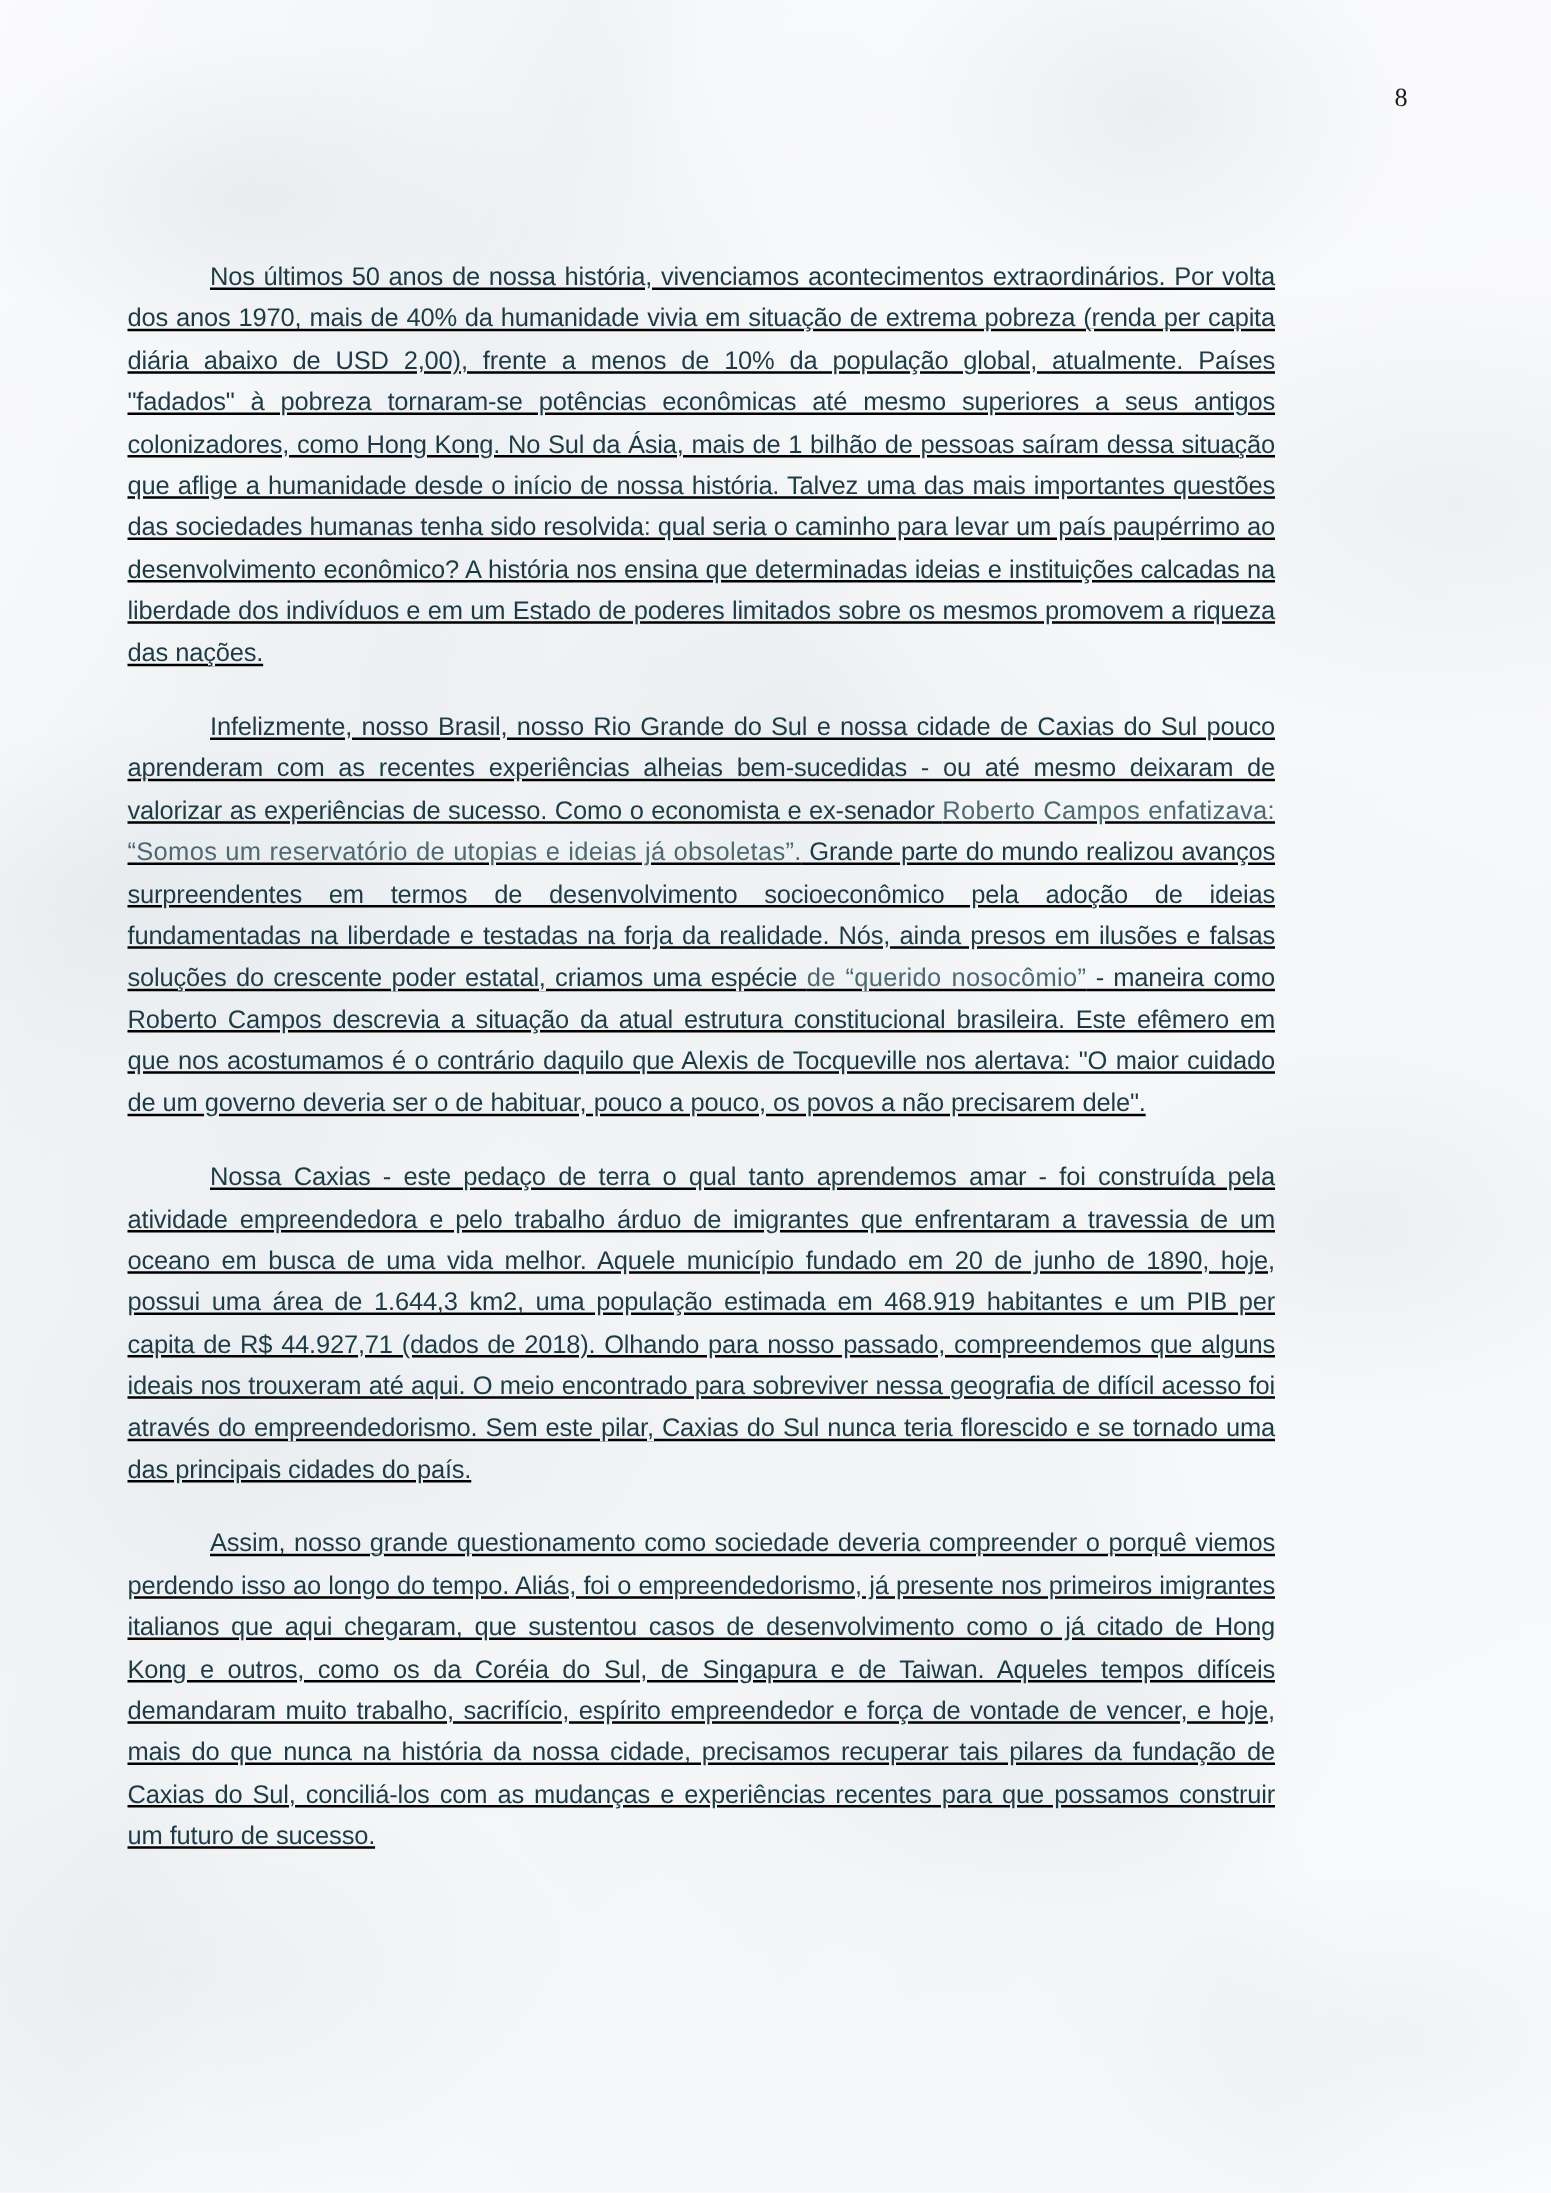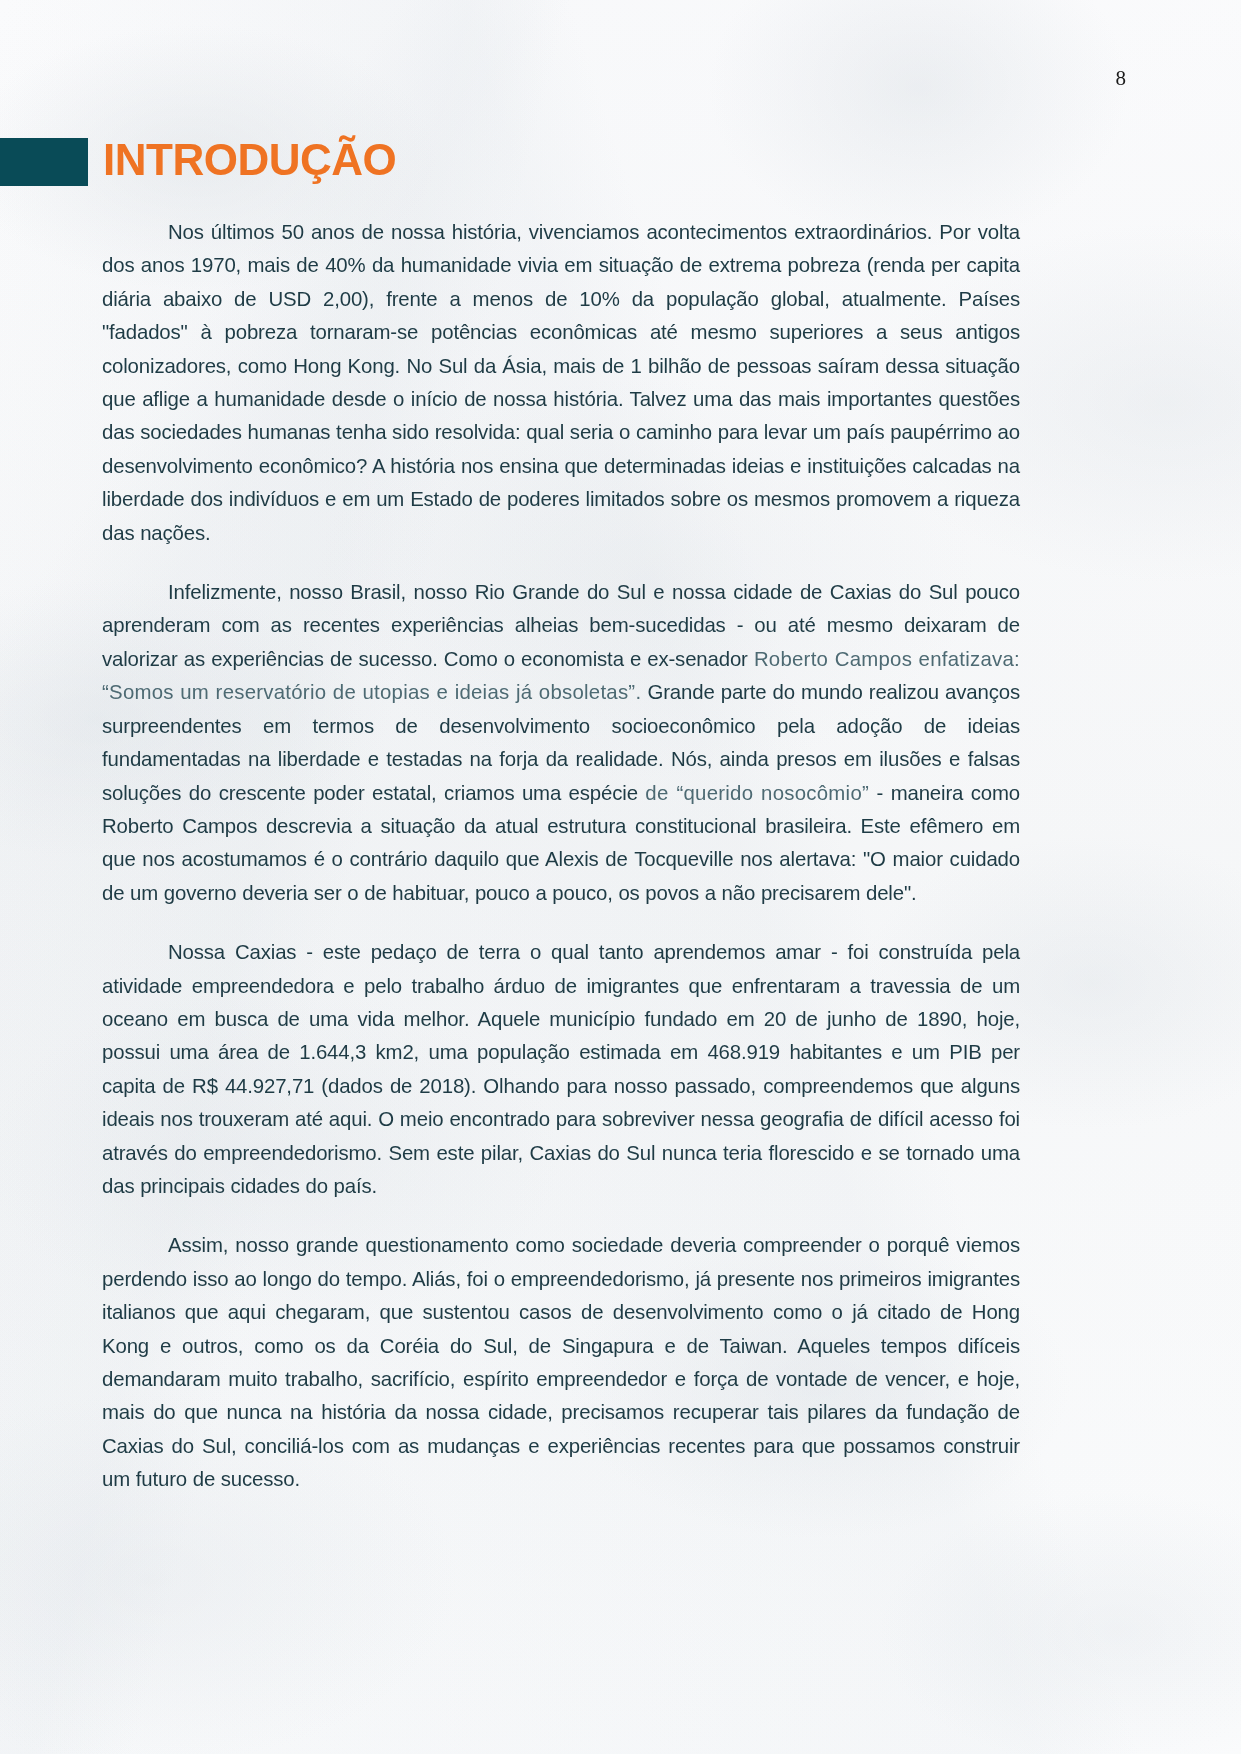--- a/index.html
+++ b/index.html
@@ -79,22 +79,23 @@
     letter-spacing: -0.5px;
     color: #ef7323;
     line-height: 1.25;
     white-space: nowrap;
   }
 
   
   .content {
     position: absolute;
     left: 102px;
-    top: 216px;
+    top: 206px;
     width: 918px;
+    text-decoration: underline;
   }
   p.body-par {
     margin: 0 0 26px 0;
     text-align: justify;
     text-indent: 66px;
     font-family: "Liberation Sans", sans-serif;
     font-size: 20.4px;
     line-height: 33.4px;
     color: #1e3b45;
     font-stretch: condensed;
@@ -113,24 +114,20 @@
 </style>
 </head>
 <body>
 
 <div class="paper-texture"></div>
 
 <div class="page">
 
   <div class="page-number">8</div>
 
-  <div class="heading-row">
-    <div class="heading-block"></div>
-    <div class="heading-title">INTRODUÇÃO</div>
-  </div>
 
   <div class="content">
     <p class="body-par"><span>Nos últimos 50 anos de nossa história, vivenciamos acontecimentos extraordinários. Por volta dos anos 1970, mais de 40% da humanidade vivia em situação de extrema pobreza (renda per capita diária abaixo de USD 2,00), frente a menos de 10% da população global, atualmente. Países "fadados" à pobreza tornaram-se potências econômicas até mesmo superiores a seus antigos colonizadores, como Hong Kong. No Sul da Ásia, mais de 1 bilhão de pessoas saíram dessa situação que aflige a humanidade desde o início de nossa história. Talvez uma das mais importantes questões das sociedades humanas tenha sido resolvida: qual seria o caminho para levar um país paupérrimo ao desenvolvimento econômico? A história nos ensina que determinadas ideias e instituições calcadas na liberdade dos indivíduos e em um Estado de poderes limitados sobre os mesmos promovem a riqueza das nações.</span></p>
     <p class="body-par"><span>Infelizmente, nosso Brasil, nosso Rio Grande do Sul e nossa cidade de Caxias do Sul pouco aprenderam com as recentes experiências alheias bem-sucedidas - ou até mesmo deixaram de valorizar as experiências de sucesso. Como o economista e ex-senador </span><span class="quote-light">Roberto Campos enfatizava: “Somos um reservatório de utopias e ideias já obsoletas”.</span><span> Grande parte do mundo realizou avanços surpreendentes em termos de desenvolvimento socioeconômico pela adoção de ideias fundamentadas na liberdade e testadas na forja da realidade. Nós, ainda presos em ilusões e falsas soluções do crescente poder estatal, criamos uma espécie </span><span class="quote-light">de “querido nosocômio”</span><span> - maneira como Roberto Campos descrevia a situação da atual estrutura constitucional brasileira.  Este efêmero em que nos acostumamos é o contrário daquilo que Alexis de Tocqueville nos alertava: "O maior cuidado de um governo deveria ser o de habituar, pouco a pouco, os povos a não precisarem dele".</span></p>
     <p class="body-par"><span>Nossa Caxias - este pedaço de terra o qual tanto aprendemos amar - foi construída pela atividade empreendedora e pelo trabalho árduo de imigrantes que enfrentaram a travessia de um oceano em busca de uma vida melhor. Aquele município fundado em 20 de junho de 1890, hoje, possui uma área de 1.644,3 km2, uma população estimada em 468.919 habitantes e um PIB per capita de R$ 44.927,71 (dados de 2018). Olhando para nosso passado, compreendemos que alguns ideais nos trouxeram até aqui. O meio encontrado para sobreviver nessa geografia de difícil acesso foi através do empreendedorismo. Sem este pilar, Caxias do Sul nunca teria florescido e se tornado uma das principais cidades do país.</span></p>
     <p class="body-par"><span>Assim, nosso grande questionamento como sociedade deveria compreender o porquê viemos perdendo isso ao longo do tempo. Aliás, foi o empreendedorismo, já presente nos primeiros imigrantes italianos que aqui chegaram, que sustentou casos de desenvolvimento como o já citado de Hong Kong e outros, como os da Coréia do Sul, de Singapura e de Taiwan. Aqueles tempos difíceis demandaram muito trabalho, sacrifício, espírito empreendedor e força de vontade de vencer, e hoje, mais do que nunca na história da nossa cidade, precisamos recuperar tais pilares da fundação de Caxias do Sul, conciliá-los com as mudanças e experiências recentes para que possamos construir um futuro de sucesso.</span></p>
   </div>
 
 </div>
 

